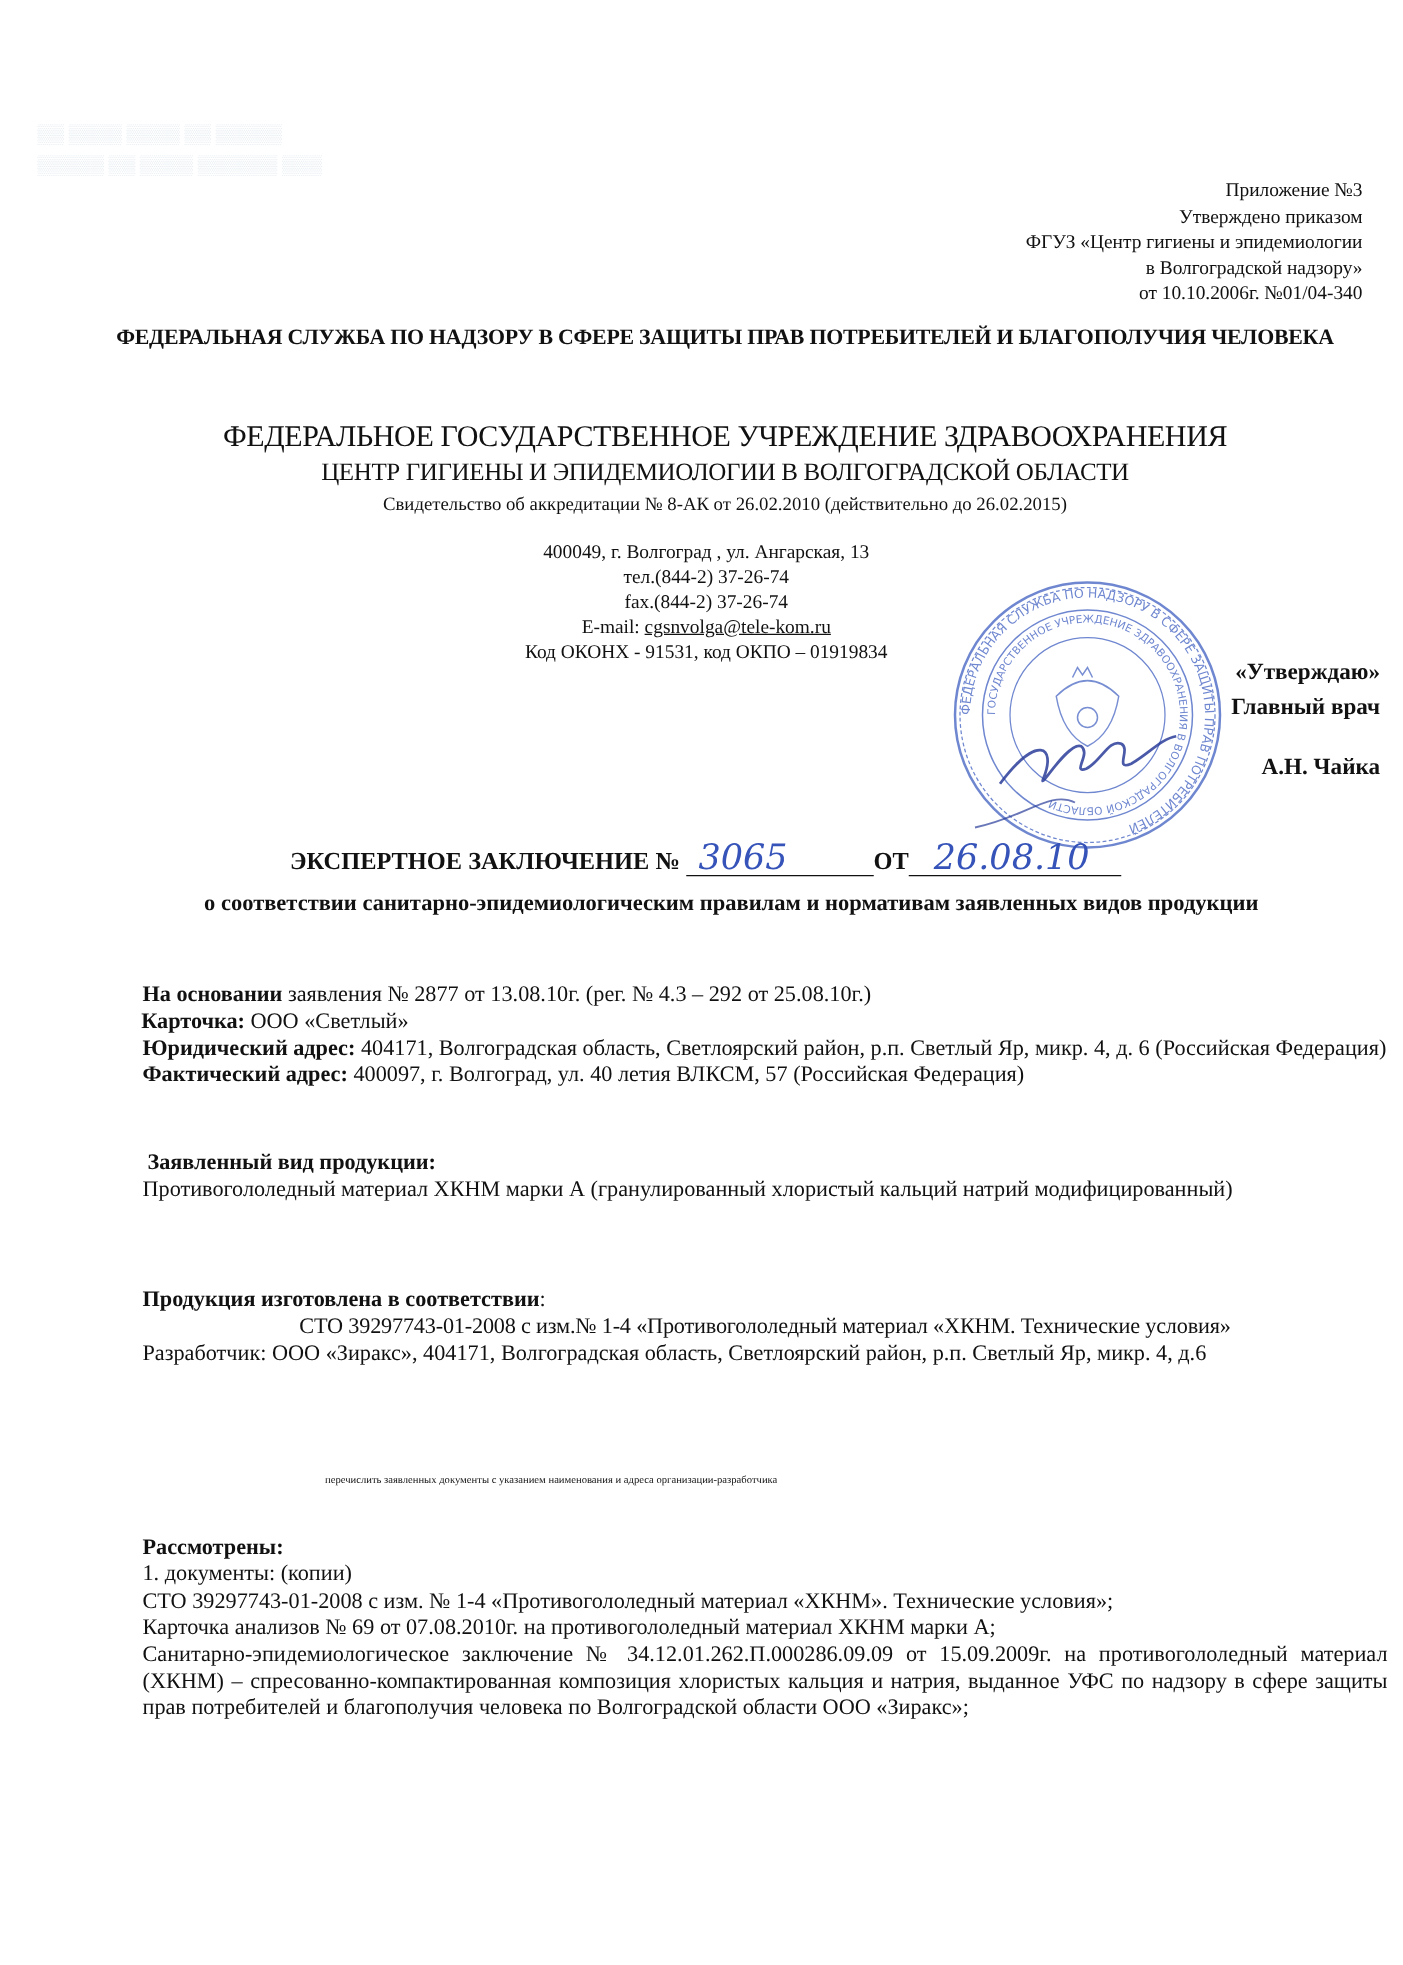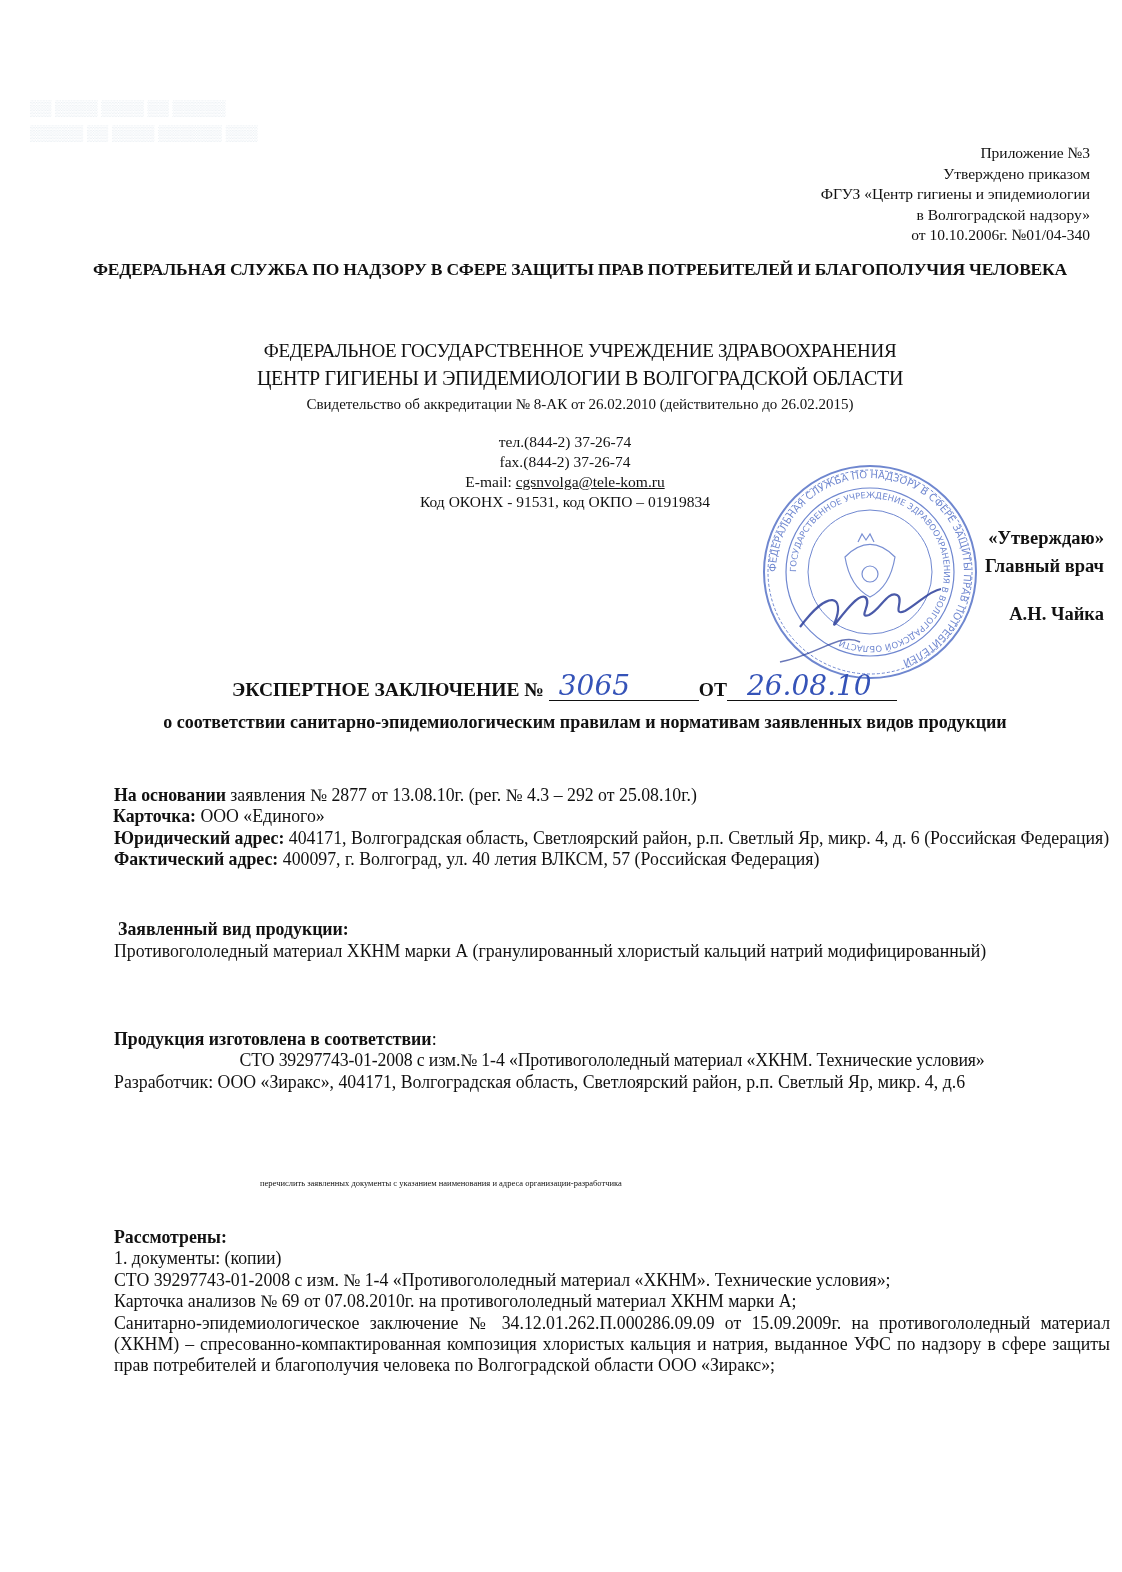--- a/index.html
+++ b/index.html
@@ -4,21 +4,21 @@
 <style>
   html, body { margin: 0; padding: 0; background: #ffffff; }
   body {
     width: 1122px; height: 1572px; position: relative; overflow: hidden;
     font-family: "Liberation Serif", "DejaVu Serif", serif; color: #111;
   }
   .abs { position: absolute; }
   .ghost { position: absolute; color: #e6ecf1; font-size: 15px; font-family: "Liberation Serif", serif; }
   .appendix { right: 32px; top: 143px; text-align: right; font-size: 15.5px; line-height: 20.5px; }
   .agency { left: 80px; width: 1000px; top: 258px; text-align: center; font-weight: bold; font-size: 17.5px; line-height: 22px; letter-spacing: -0.2px; }
-  .inst1 { left: 60px; width: 1040px; top: 337px; text-align: center; font-size: 19px; line-height: 27px; letter-spacing: -0.3px; }
+  .inst1 { left: 60px; width: 1040px; top: 337px; text-align: center; font-size: 24px; line-height: 27px; letter-spacing: -0.3px; }
   .inst2 { left: 60px; width: 1040px; top: 367px; text-align: center; font-size: 20px; line-height: 23px; letter-spacing: -0.3px; }
   .accr { left: 60px; width: 1040px; top: 395px; text-align: center; font-size: 15px; line-height: 19px; }
   .contacts { left: 330px; width: 470px; top: 432px; text-align: center; font-size: 15.5px; line-height: 20px; }
   .contacts .email-link { text-decoration: underline; }
   .approve { right: 18px; top: 524px; text-align: right; font-weight: bold; font-size: 18.5px; line-height: 28px; }
   .approve .sig-name { margin-top: 20px; display: block; }
   .stamp { left: 760px; top: 462px; width: 220px; height: 220px; }
   .title { left: 232px; top: 678px; font-weight: bold; font-size: 19.5px; white-space: nowrap; }
   .title .blank { display: inline-block; border-bottom: 1.5px solid #111; height: 22px; vertical-align: bottom; position: relative; }
   .title .hand { font-family: "DejaVu Serif", serif; font-style: italic; color: #3553b8; font-weight: normal; font-size: 28px; position: absolute; left: 10px; bottom: -2px; }
@@ -42,20 +42,21 @@
   <div>в Волгоградской надзору»</div>
   <div>от 10.10.2006г.   №01/04-340</div>
 </div>
 
 <div class="abs agency">ФЕДЕРАЛЬНАЯ СЛУЖБА ПО НАДЗОРУ В СФЕРЕ ЗАЩИТЫ ПРАВ ПОТРЕБИТЕЛЕЙ И БЛАГОПОЛУЧИЯ ЧЕЛОВЕКА</div>
 <div class="abs inst1">ФЕДЕРАЛЬНОЕ ГОСУДАРСТВЕННОЕ УЧРЕЖДЕНИЕ ЗДРАВООХРАНЕНИЯ</div>
 <div class="abs inst2">ЦЕНТР ГИГИЕНЫ И ЭПИДЕМИОЛОГИИ В ВОЛГОГРАДСКОЙ ОБЛАСТИ</div>
 <div class="abs accr">Свидетельство об аккредитации № 8-АК от 26.02.2010 (действительно до 26.02.2015)</div>
 
 <div class="abs contacts">
+  <div>400049,  г. Волгоград , ул. Ангарская,  13</div>
   <div>тел.(844-2)  37-26-74</div>
   <div>fax.(844-2)  37-26-74</div>
   <div><span>E-mail: </span><span class="email-link">cgsnvolga@tele-kom.ru</span></div>
   <div>Код ОКОНХ - 91531,  код ОКПО – 01919834</div>
 </div>
 
 <svg class="abs stamp" viewBox="0 0 220 220">
   <defs>
     <path id="outerArc" d="M110,110 m-94,0 a94,94 0 1,1 188,0 a94,94 0 1,1 -188,0"></path>
     <path id="innerArc" d="M110,110 m-74,0 a74,74 0 1,1 148,0 a74,74 0 1,1 -148,0"></path>
@@ -89,21 +90,21 @@
 </div>
 
 <div class="abs title">
   <span>ЭКСПЕРТНОЕ  ЗАКЛЮЧЕНИЕ №</span>
   <span class="blank" style="width:150px;"><span class="hand">3065</span></span><span>ОТ</span><span class="blank" style="width:170px;"><span class="hand" style="left:20px;">26.08.10</span></span>
 </div>
 <div class="abs subtitle">о соответствии санитарно-эпидемиологическим правилам и нормативам заявленных видов продукции</div>
 
 <div class="abs body" style="top:785px;">
   <p><b>На основании</b><span> заявления  № 2877 от 13.08.10г. (рег. № 4.3 – 292 от 25.08.10г.)</span></p>
-  <p style="margin-left:-1px"><b>Карточка:</b><span>  ООО «Единого»</span></p>
+  <p style="margin-left:-1px"><b>Карточка:</b><span>  ООО «Светлый»</span></p>
   <p><b>Юридический адрес:</b><span>  404171, Волгоградская область, Светлоярский район, р.п. Светлый Яр, микр. 4, д. 6 (Российская Федерация)</span></p>
   <p><b>Фактический адрес:</b><span> 400097, г. Волгоград, ул. 40 летия ВЛКСМ, 57 (Российская Федерация)</span></p>
 </div>
 
 <div class="abs body" style="top:919px; left:118px; width:992px;">
   <p class="section-title">Заявленный вид продукции:</p>
 </div>
 <div class="abs body" style="top:941px;">
   <p>Противогололедный материал ХКНМ марки А (гранулированный хлористый кальций натрий модифицированный)</p>
 </div>

